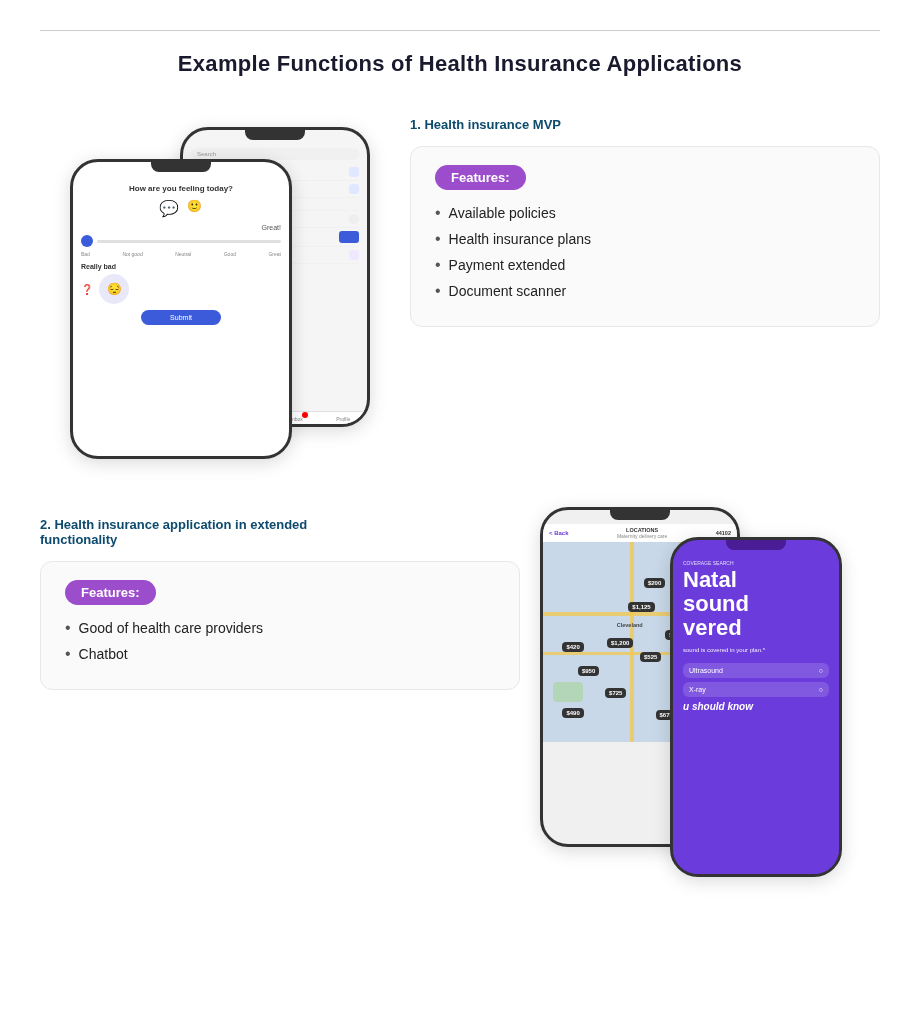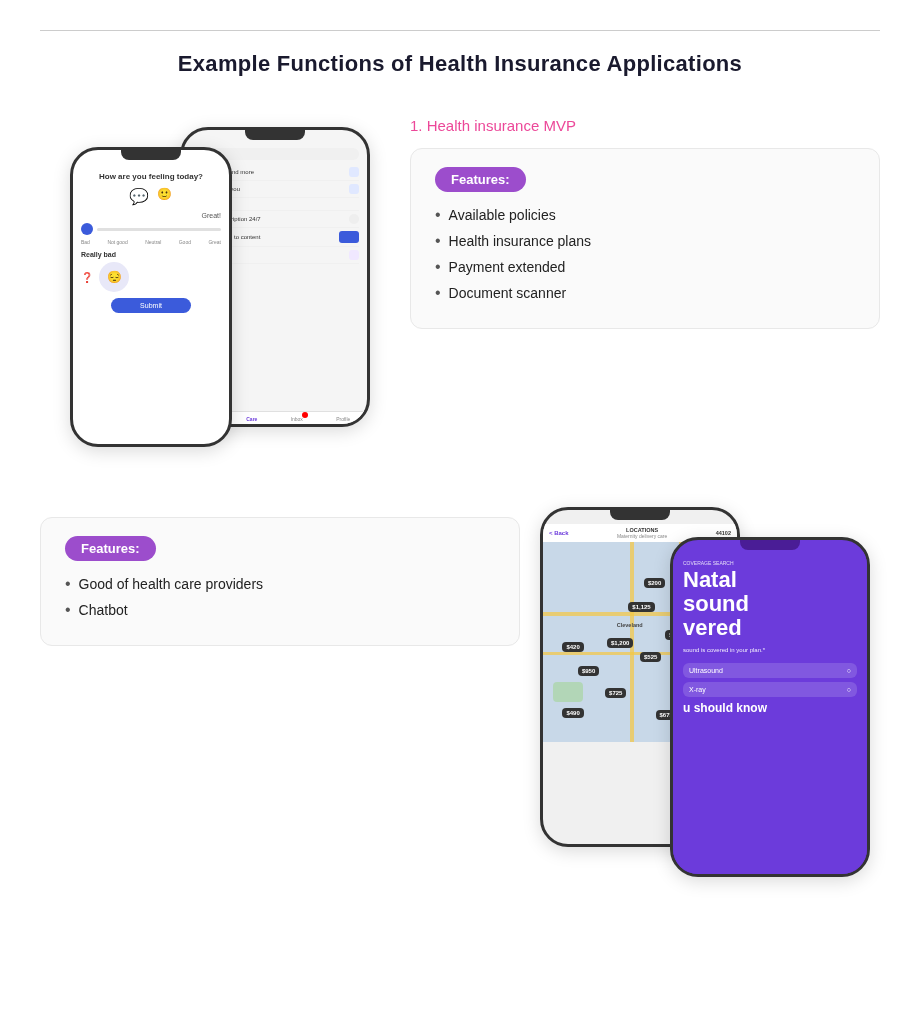--- a/index.html
+++ b/index.html
@@ -48,23 +48,23 @@
     }
     .phone-back {
       width: 190px;
       height: 300px;
       top: 20px;
       left: 140px;
       z-index: 1;
       background: #f5f5f5;
     }
     .phone-front {
-      width: 162px;
+      width: 222px;
       height: 300px;
-      top: 40px;
+      top: 52px;
       left: 30px;
       z-index: 2;
       background: #fff;
     }
     .phone-notch {
       width: 60px;
       height: 10px;
       background: #333;
       border-radius: 0 0 8px 8px;
       margin: 0 auto 4px;
@@ -184,23 +184,23 @@
     .back-tab-active {
       color: #6c3bdb;
       font-weight: 700;
     }
     
     .section-1-right {
       flex: 1;
       padding-top: 10px;
     }
     .section-number-title {
-      font-size: 15px;
-      font-weight: 400;
-      color: #ec4899;
+      font-size: 13px;
+      font-weight: 700;
+      color: #0c4a6e;
       margin-bottom: 14px;
     }
     .features-card {
       background: #fafafa;
       border: 1.5px solid #e8e8e8;
       border-radius: 12px;
       padding: 18px 24px;
     }
     .features-badge {
       display: inline-block;
@@ -249,21 +249,21 @@
     }
     .phone-map-back {
       width: 200px;
       height: 340px;
       top: 0;
       left: 0;
       z-index: 1;
       background: #f0f0f0;
     }
     .phone-map-front {
-      width: 200px;
+      width: 172px;
       height: 340px;
       top: 30px;
       left: 130px;
       z-index: 2;
       background: #6c3bdb;
     }
     
     .map-screen {
       position: relative;
       height: 100%;
@@ -354,24 +354,25 @@
       background: rgba(255,255,255,0.15);
       border-radius: 6px;
       padding: 4px 6px;
       font-size: 7px;
       margin-bottom: 4px;
       display: flex;
       justify-content: space-between;
       align-items: center;
     }
     .purple-should-know {
-      font-size: 12px;
+      font-size: 10px;
       font-weight: 700;
       margin-top: 0;
       color: #fff;
+      font-style: italic;
     }
     .purple-tab-bar {
       display: flex;
       justify-content: space-around;
       background: #5a2db8;
       padding: 3px 0 2px;
       font-size: 5px;
       color: rgba(255,255,255,0.7);
       position: absolute;
       bottom: 0;
@@ -466,20 +467,21 @@
         <li>Payment extended</li>
         <li>Document scanner</li>
       </ul>
     </div>
   </div>
 </div>
 
 <div class="section-2">
 
   <div class="section-2-left">
+    <div class="section-number-title" style="max-width:300px;">2. Health insurance application in extended functionality</div>
     <div class="features-card">
       <div class="features-badge">Features:</div>
       <ul class="features-list">
         <li>Good of health care providers</li>
         <li>Chatbot</li>
       </ul>
     </div>
   </div>
 
   <div class="phones-right">

